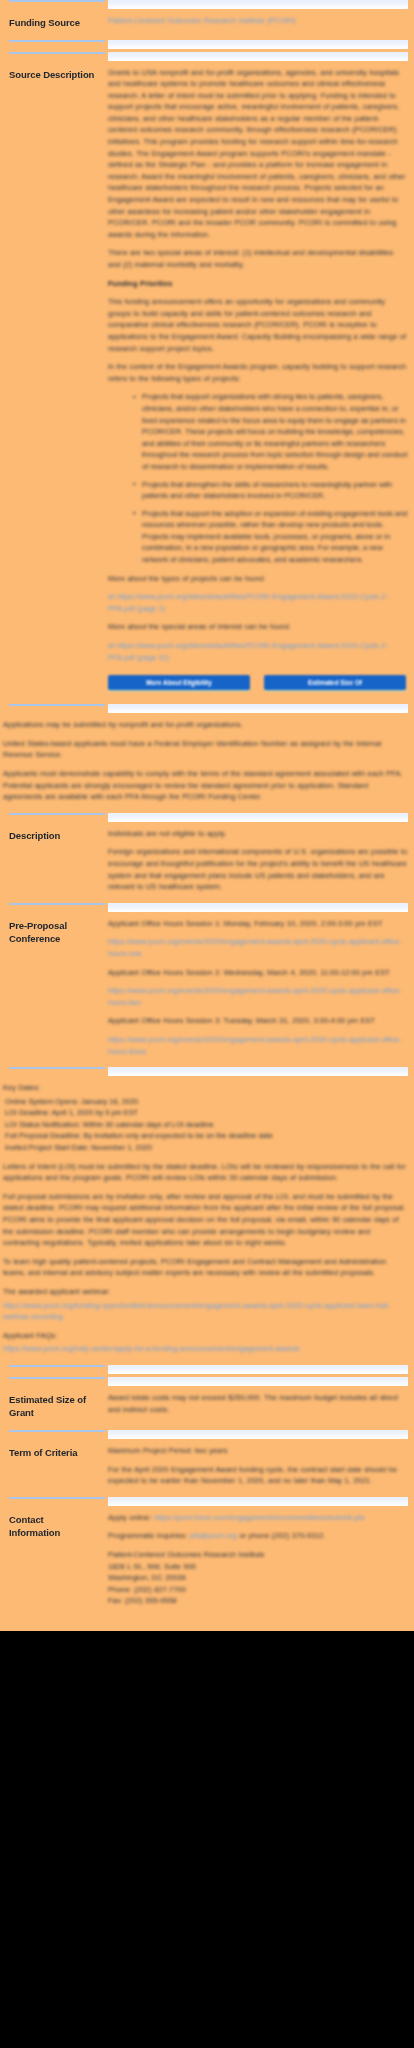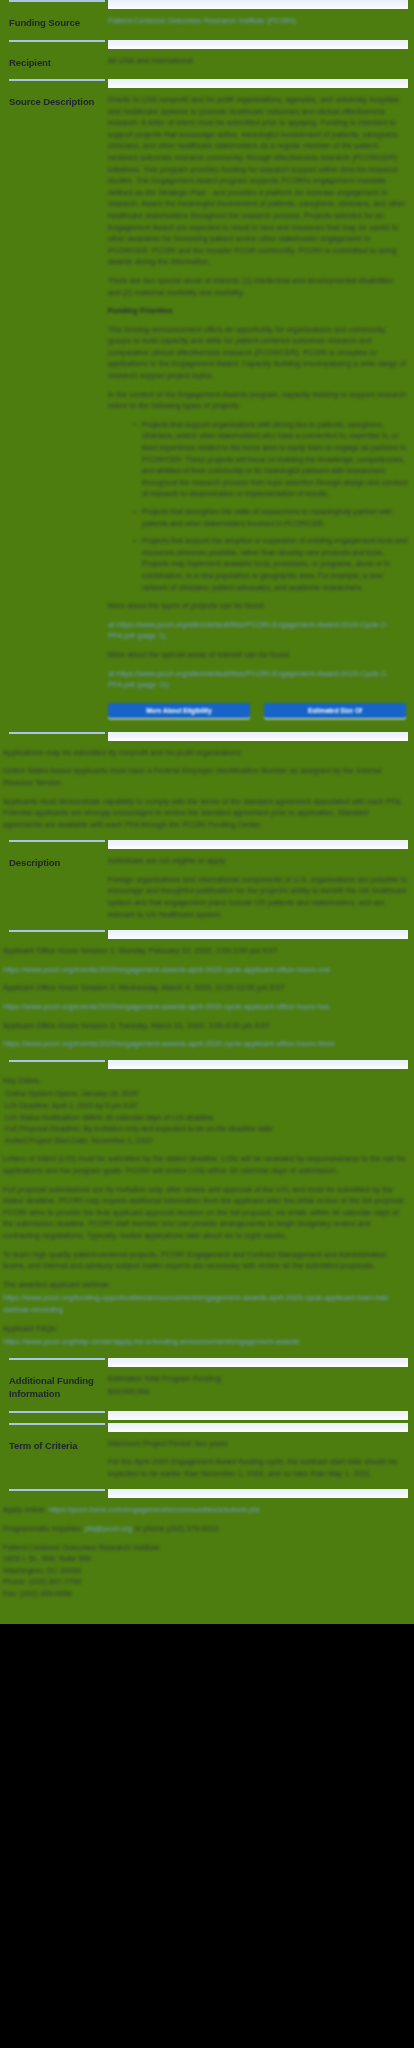--- a/index.html
+++ b/index.html
@@ -9,21 +9,21 @@
     background: #000;
   }
   body {
     width: 414px;
     font-family: "Liberation Sans", sans-serif;
     -webkit-font-smoothing: antialiased;
   }
 
   #page {
     width: 414px;
-    background: #4d7c0f;
+    background: #fdba74;
     padding-bottom: 14px;
   }
 
   
   .row {
     display: flex;
     align-items: flex-start;
     width: 414px;
     position: relative;
   }
@@ -161,26 +161,20 @@
     </div>
     <div class="row">
       <div class="label-col">Funding Source</div>
       <div class="content-col">
         <div class="bl lk">Patient-Centered Outcomes Research Institute (PCORI)</div>
       </div>
     </div>
     <div class="rule">
       <div class="rl"></div>
       <div class="rr"></div>
-    </div>
-    <div class="row">
-      <div class="label-col">Recipient</div>
-      <div class="content-col">
-        <div class="bl">All USA and International</div>
-      </div>
     </div>
     <div class="rule">
       <div class="rl"></div>
       <div class="rr"></div>
     </div>
     <div class="row">
       <div class="label-col">Source Description</div>
       <div class="content-col">
         <div class="bl">Grants to USA nonprofit and for-profit organizations, agencies, and university hospitals and healthcare systems to promote healthcare outcomes and clinical effectiveness research. A letter of intent must be submitted prior to applying. Funding is intended to support projects that encourage active, meaningful involvement of patients, caregivers, clinicians, and other healthcare stakeholders as a regular member of the patient-centered outcomes research community, through effectiveness research (PCOR/CER) initiatives. This program provides funding for research support within time-for-research studies. The Engagement Award program supports PCORI's engagement mandate - defined as the Strategic Plan - and provides a platform for increase engagement in research. Award the meaningful involvement of patients, caregivers, clinicians, and other healthcare stakeholders throughout the research process. Projects selected for an Engagement Award are expected to result in new and resources that may be useful to other awardees for increasing patient and/or other stakeholder engagement in PCOR/CER. PCORI and the broader PCOR community. PCORI is committed to using awards during the information.</div>
         <div class="bl">There are two special areas of interest: (1) intellectual and developmental disabilities and (2) maternal morbidity and mortality.</div>
@@ -226,20 +220,21 @@
       <div class="content-col">
         <div class="bl">Individuals are not eligible to apply.</div>
         <div class="bl">Foreign organizations and international components of U.S. organizations are possible to encourage and thoughtful justification for the project's ability to benefit the US healthcare system and that engagement plans include US patients and stakeholders, and are relevant to US healthcare system.</div>
       </div>
     </div>
     <div class="rule">
       <div class="rl"></div>
       <div class="rr"></div>
     </div>
     <div class="row">
+      <div class="label-col">Pre-Proposal Conference</div>
       <div class="content-col">
         <div class="bl">Applicant Office Hours Session 1: Monday, February 10, 2020, 2:00-3:00 pm EST</div>
         <div class="bl lk">https://www.pcori.org/events/2020/engagement-awards-april-2020-cycle-applicant-office-hours-one</div>
         <div class="bl">Applicant Office Hours Session 2: Wednesday, March 4, 2020, 11:00-12:00 pm EST</div>
         <div class="bl lk">https://www.pcori.org/events/2020/engagement-awards-april-2020-cycle-applicant-office-hours-two</div>
         <div class="bl">Applicant Office Hours Session 3: Tuesday, March 31, 2020, 3:00-4:00 pm EST</div>
         <div class="bl lk">https://www.pcori.org/events/2020/engagement-awards-april-2020-cycle-applicant-office-hours-three</div>
       </div>
     </div>
     <div class="rule">
@@ -262,47 +257,47 @@
         <div class="bl tight">The awarded applicant webinar:</div>
         <div class="bl lk">https://www.pcori.org/funding-opportunities/announcement/engagement-awards-april-2020-cycle-applicant-town-hall-webinar-recording</div>
         <div class="bl tight">Applicant FAQs:</div>
         <div class="bl lk">https://www.pcori.org/help-center/apply-for-a-funding-announcement/engagement-awards</div>
       </div>
     </div>
     <div class="rule">
       <div class="rl"></div>
       <div class="rr"></div>
     </div>
-    <div class="row">
-      <div class="label-col">Additional Funding Information</div>
-      <div class="content-col">
-        <div class="bl tight">Estimated Total Program Funding:</div>
-        <div class="bl">$10,000,000</div>
-      </div>
-    </div>
-    <div class="rule">
-      <div class="rl"></div>
-      <div class="rr"></div>
+    <div class="rule">
+      <div class="rl"></div>
+      <div class="rr"></div>
+    </div>
+    <div class="row">
+      <div class="label-col">Estimated Size of Grant</div>
+      <div class="content-col">
+        <div class="bl">Award totals costs may not exceed $250,000. The maximum budget includes all direct and indirect costs.</div>
+      </div>
     </div>
     <div class="rule">
       <div class="rl"></div>
       <div class="rr"></div>
     </div>
     <div class="row">
       <div class="label-col">Term of Criteria</div>
       <div class="content-col">
         <div class="bl">Maximum Project Period: two years</div>
         <div class="bl">For the April 2020 Engagement Award funding cycle, the contract start date should be expected to be earlier than November 1, 2020, and no later than May 1, 2021.</div>
       </div>
     </div>
     <div class="rule">
       <div class="rl"></div>
       <div class="rr"></div>
     </div>
     <div class="row">
+      <div class="label-col">Contact Information</div>
       <div class="content-col">
         <div class="bl"><span>Apply online: </span><span class="lk" style="color: rgb(110, 160, 221);">https://pcori.force.com/engagement/s/communities/s/submit-pfa</span><span></span></div>
         <div class="bl"><span>Programmatic inquiries: </span><span class="lk" style="color: rgb(110, 160, 221);">pfa@pcori.org</span><span> or phone (202) 370-9312.</span></div>
         <div class="bl">
           <div>Patient-Centered Outcomes Research Institute</div>
           <div>1828 L St., NW, Suite 900</div>
           <div>Washington, DC 20036</div>
           <div>Phone: (202) 827-7700</div>
           <div>Fax: (202) 355-9558</div>
         </div>

